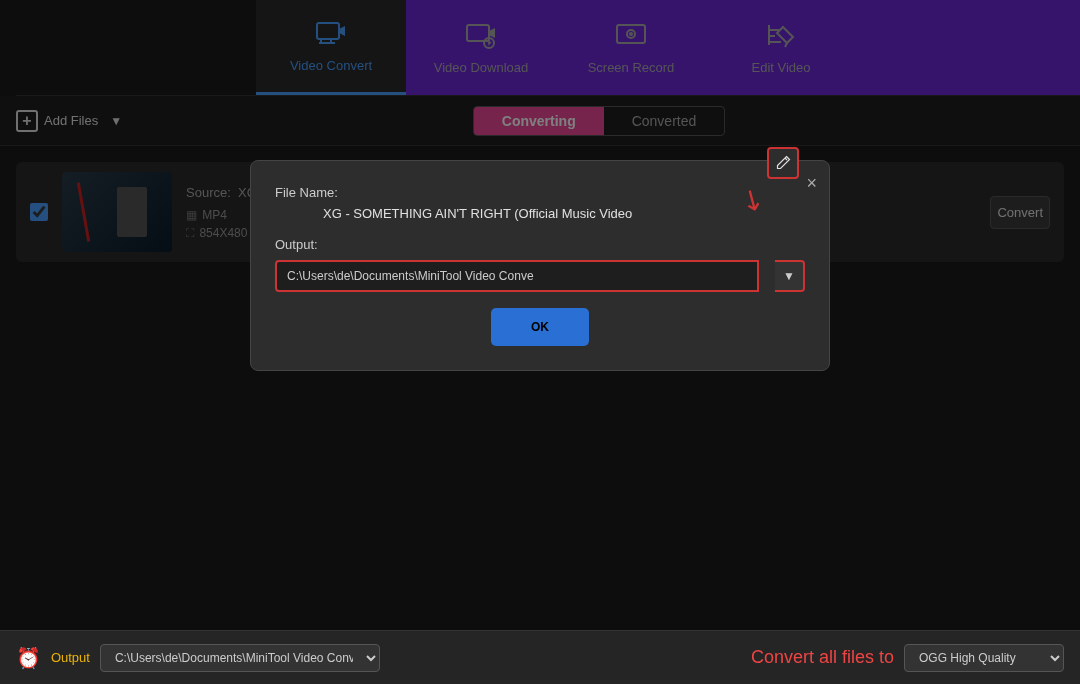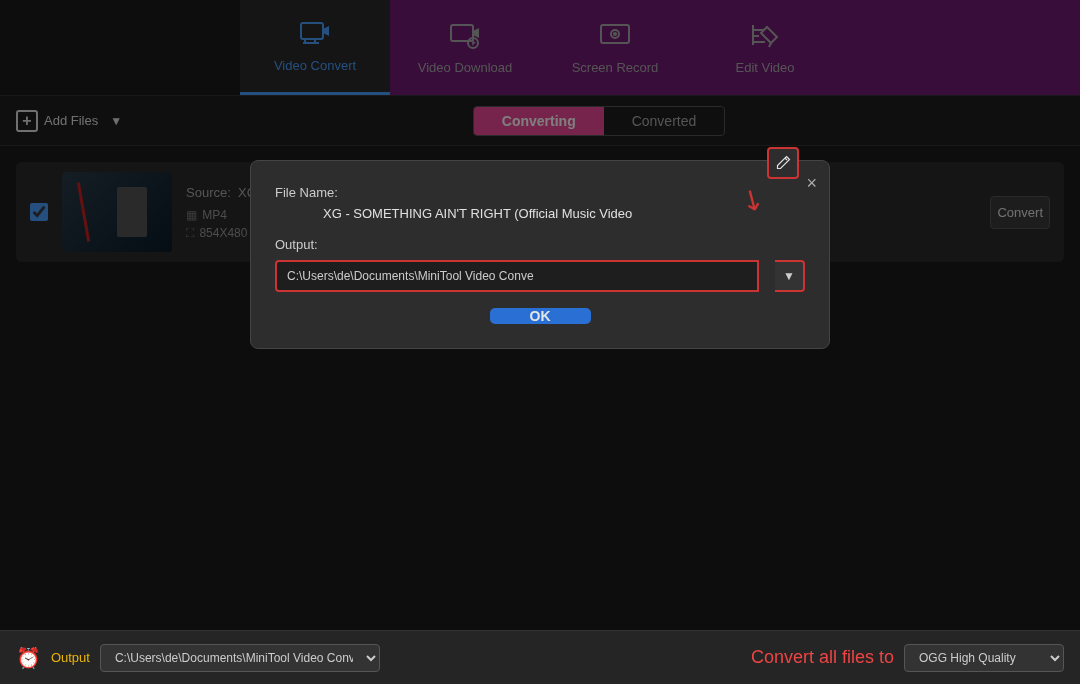--- a/index.html
+++ b/index.html
@@ -11,22 +11,23 @@
       color: #e0e0e0;
       overflow: hidden;
       position: relative;
     }
 
     
     .top-nav {
       display: flex;
       align-items: stretch;
       height: 96px;
-      background: #701a75;
+      background: #6d28d9;
       border-bottom: 1px solid #333;
+      margin-left: 16px;
     }
     .nav-item {
       display: flex;
       flex-direction: column;
       align-items: center;
       justify-content: center;
       width: 150px;
       gap: 6px;
       cursor: pointer;
       color: #aaa;
@@ -334,24 +335,24 @@
       padding: 7px 8px;
       border-radius: 0 4px 4px 0;
       font-size: 12px;
       cursor: pointer;
     }
     .dialog-ok-btn {
       display: block;
       margin: 16px auto 0;
       background: #2a6fd4;
       border: none;
-      color: #e5e5e5;
-      padding: 0 40px;
+      color: #000000;
+      padding: 12px 40px;
       border-radius: 5px;
-      font-size: 14px;
+      font-size: 12px;
       font-weight: 600;
       cursor: pointer;
     }
 
     
     .edit-icon-box {
       position: absolute;
       top: -14px;
       right: 30px;
       width: 32px;

